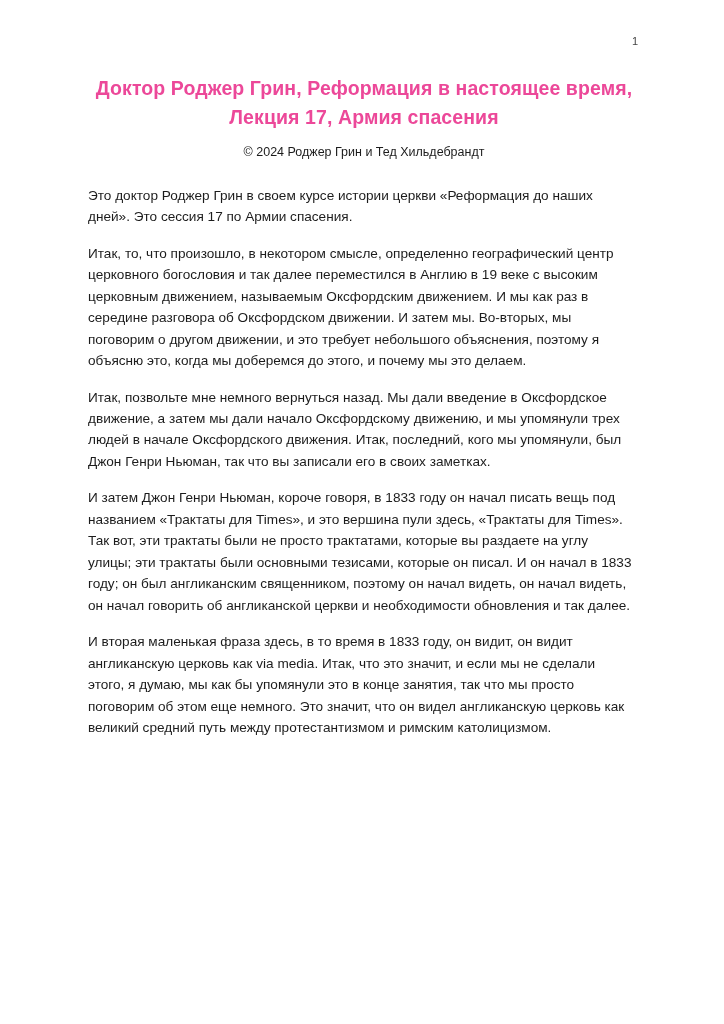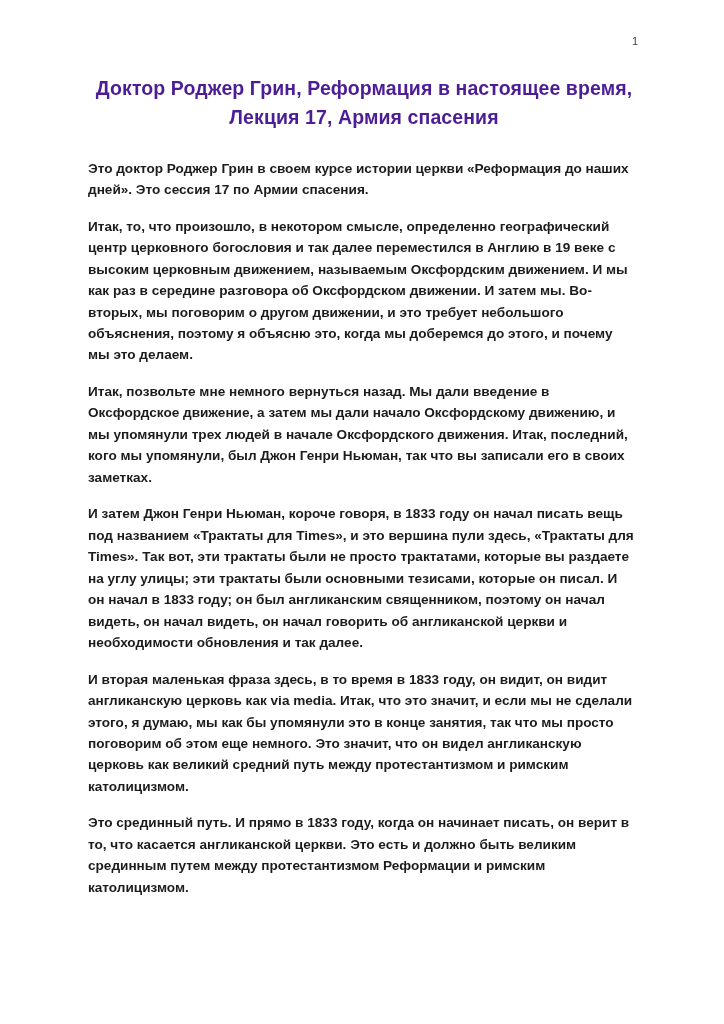--- a/index.html
+++ b/index.html
@@ -25,52 +25,51 @@
     padding-right: 2px;
     height: 14px;
     line-height: 14px;
   }
   .doc-title {
     margin-top: 26px;
     font-size: 19.5px;
     font-weight: bold;
     text-align: center;
     line-height: 1.48;
-    color: #4c1d95;
+    color: #ec4899;
     letter-spacing: 0.1px;
   }
   .doc-copyright {
     margin-top: 3px;
     text-align: center;
     font-size: 12.5px;
     color: #1c1c1c;
   }
   .doc-body {
     margin-top: 26px;
     font-size: 13.6px;
     line-height: 1.58;
     text-align: left;
   }
   .doc-body p {
     margin: 0 6px 15px 0;
-    font-weight: bold;
   }
 </style>
 </head>
 <body>
 
 <div class="page">
 
   <div class="page-number">1</div>
 
   <h1 class="doc-title">Доктор Роджер Грин, Реформация в настоящее время, Лекция 17, Армия спасения</h1>
 
+  <div class="doc-copyright">© 2024 Роджер Грин и Тед Хильдебрандт</div>
 
   <div class="doc-body">
     <p>Это доктор Роджер Грин в своем курсе истории церкви «Реформация до наших дней». Это сессия 17 по Армии спасения.</p>
     <p>Итак, то, что произошло, в некотором смысле, определенно географический центр церковного богословия и так далее переместился в Англию в 19 веке с высоким церковным движением, называемым Оксфордским движением. И мы как раз в середине разговора об Оксфордском движении. И затем мы. Во-вторых, мы поговорим о другом движении, и это требует небольшого объяснения, поэтому я объясню это, когда мы доберемся до этого, и почему мы это делаем.</p>
     <p>Итак, позвольте мне немного вернуться назад. Мы дали введение в Оксфордское движение, а затем мы дали начало Оксфордскому движению, и мы упомянули трех людей в начале Оксфордского движения. Итак, последний, кого мы упомянули, был Джон Генри Ньюман, так что вы записали его в своих заметках.</p>
     <p>И затем Джон Генри Ньюман, короче говоря, в 1833 году он начал писать вещь под названием «Трактаты для Times», и это вершина пули здесь, «Трактаты для Times». Так вот, эти трактаты были не просто трактатами, которые вы раздаете на углу улицы; эти трактаты были основными тезисами, которые он писал. И он начал в 1833 году; он был англиканским священником, поэтому он начал видеть, он начал видеть, он начал говорить об англиканской церкви и необходимости обновления и так далее.</p>
     <p>И вторая маленькая фраза здесь, в то время в 1833 году, он видит, он видит англиканскую церковь как via media. Итак, что это значит, и если мы не сделали этого, я думаю, мы как бы упомянули это в конце занятия, так что мы просто поговорим об этом еще немного. Это значит, что он видел англиканскую церковь как великий средний путь между протестантизмом и римским католицизмом.</p>
-    <p>Это срединный путь. И прямо в 1833 году, когда он начинает писать, он верит в то, что касается англиканской церкви. Это есть и должно быть великим срединным путем между протестантизмом Реформации и римским католицизмом.</p>
   </div>
 
 </div>
 
 </body></html>

